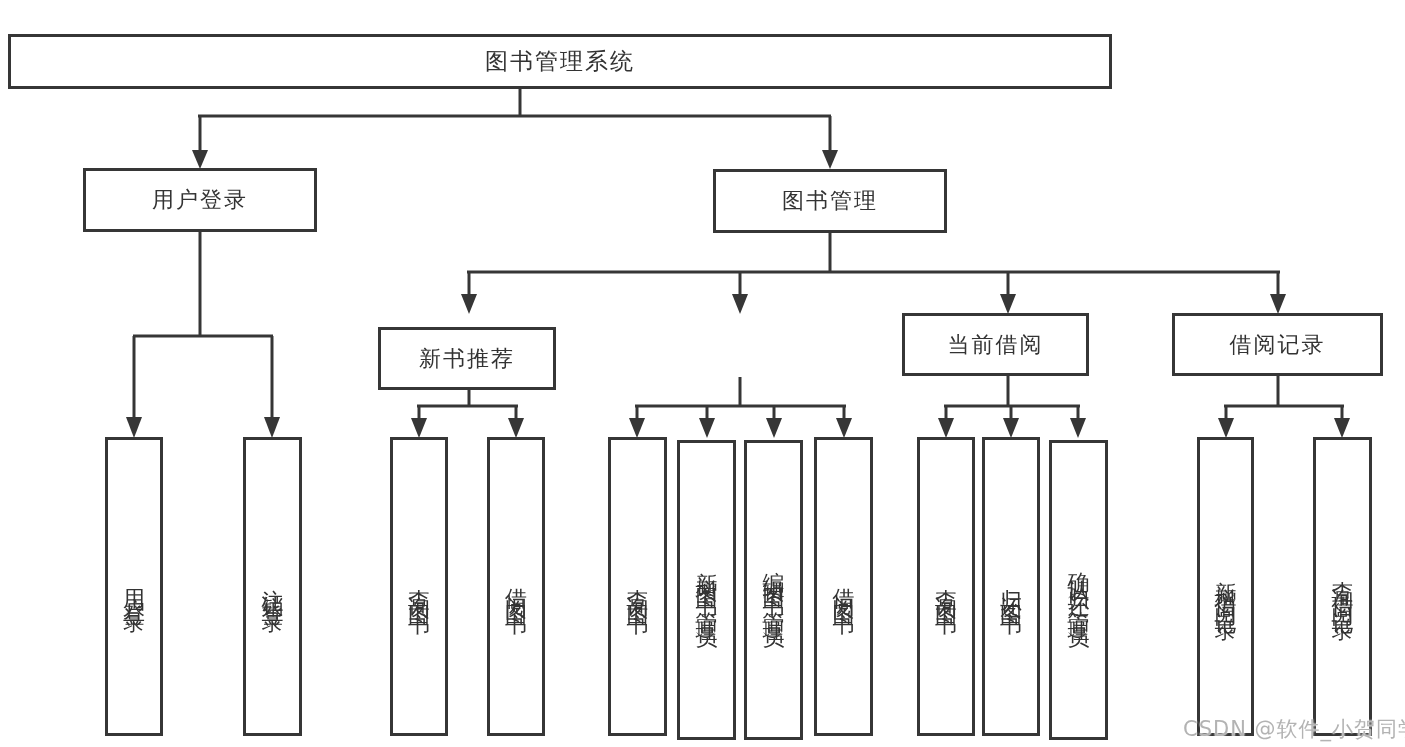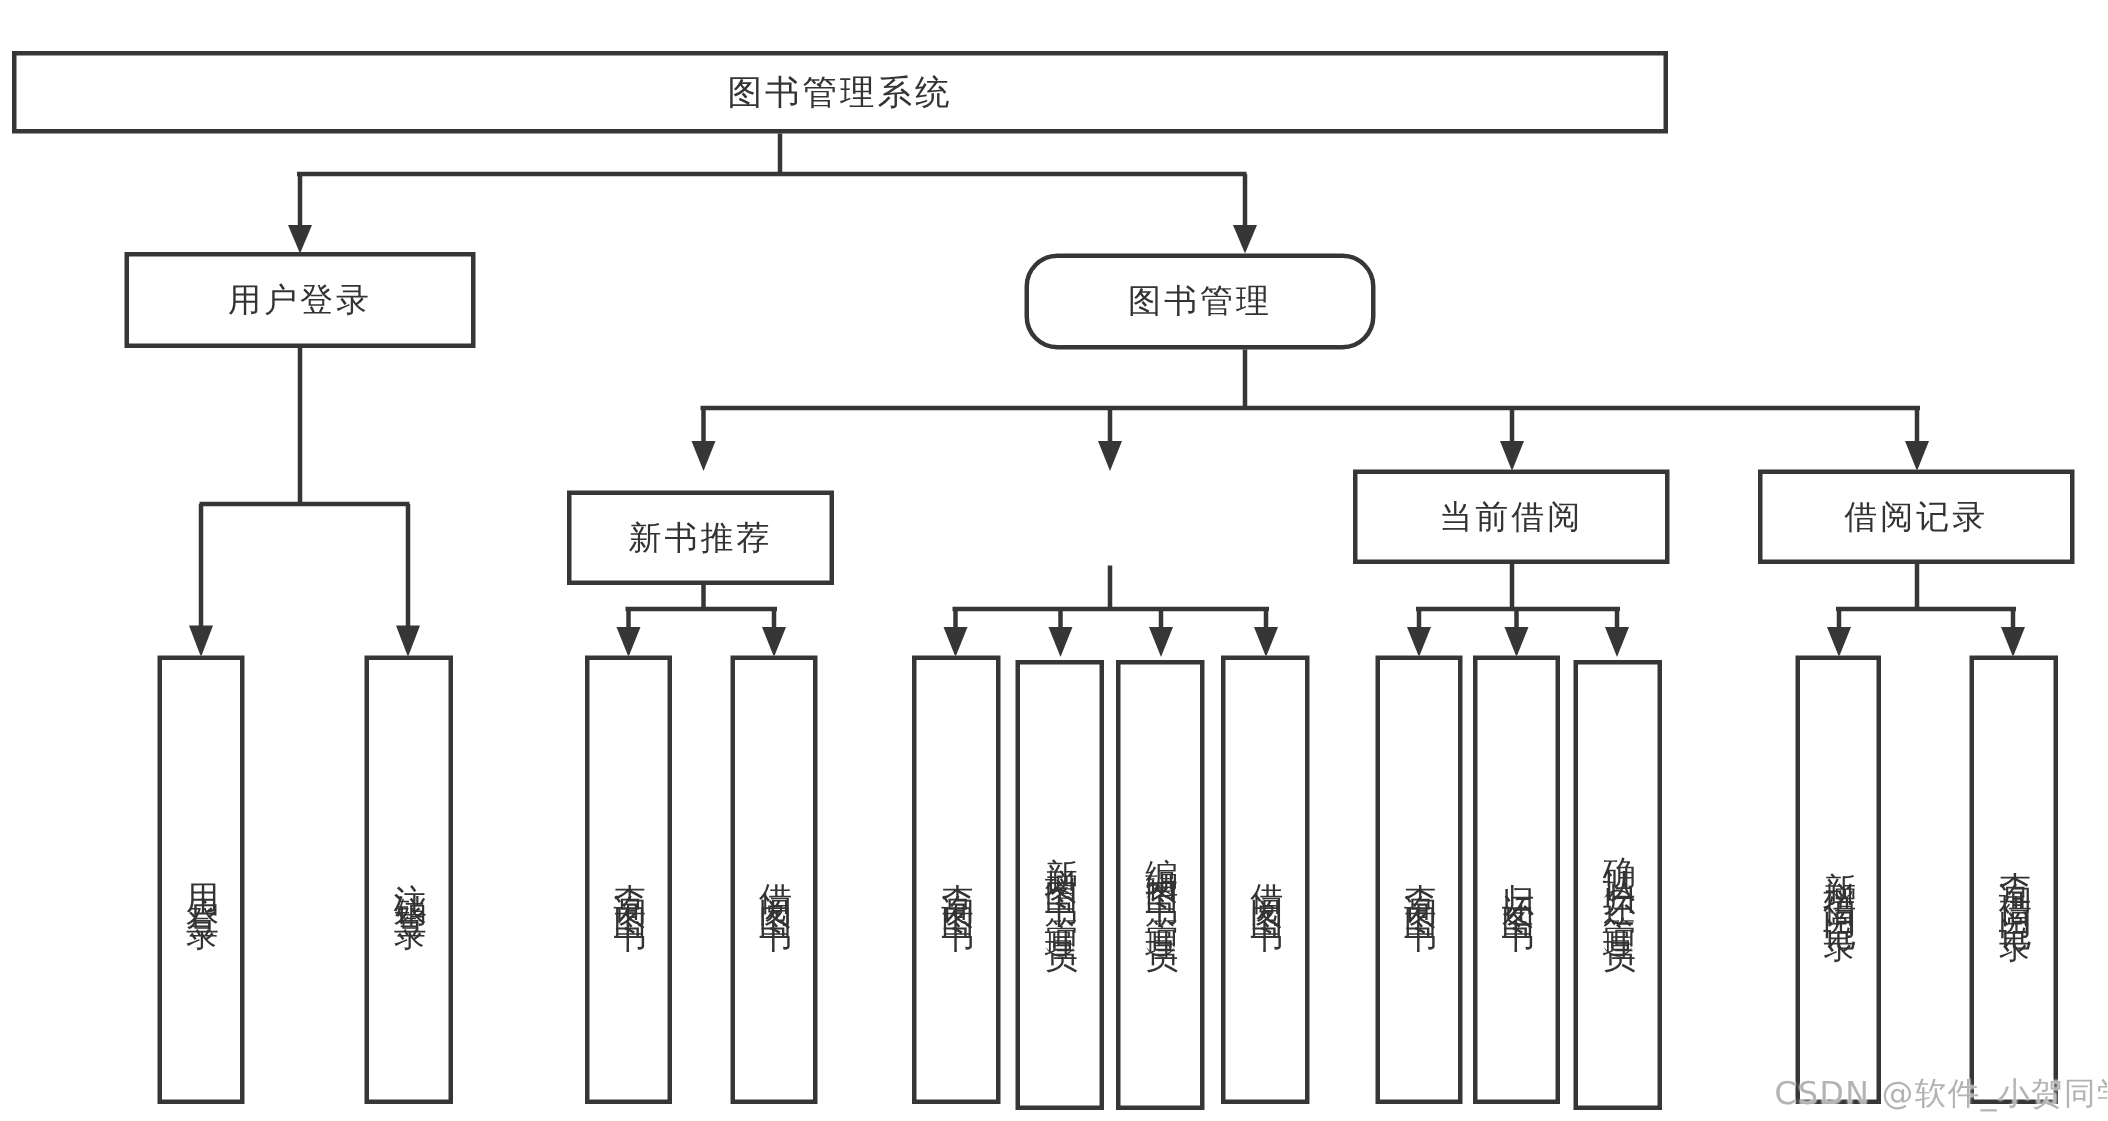--- a/index.html
+++ b/index.html
@@ -138,28 +138,28 @@
     </g>
   </svg>
 
   <div class="node node-h node-root" style="left:8px; top:13px; width:1104px; height:55px;margin-top:21px;">
     <span>图书管理系统</span>
   </div>
 
   <div class="node node-h" style="left:83px; top:168px; width:234px; height:64px;">
     <span>用户登录</span>
   </div>
-  <div class="node node-h" style="left:683px; top:169px; width:234px; height:64px;border-radius:22px;">
+  <div class="node node-h" style="left:713px; top:169px; width:234px; height:64px;">
     <span>图书管理</span>
   </div>
 
   <div class="node node-h" style="left:362px; top:327px; width:178px; height:63px;margin-left:16px;">
     <span>新书推荐</span>
   </div>
-  <div class="node node-h" style="left:902px; top:313px; width:211px; height:63px;">
+  <div class="node node-h" style="left:902px; top:313px; width:187px; height:63px;">
     <span>当前借阅</span>
   </div>
   <div class="node node-h" style="left:1172px; top:313px; width:211px; height:63px;">
     <span>借阅记录</span>
   </div>
 
   <div class="node node-v" style="left:105px; top:437px; width:58px; height:299px;">
     <span>用户登录</span>
   </div>
   <div class="node node-v" style="left:243px; top:437px; width:59px; height:299px;">

